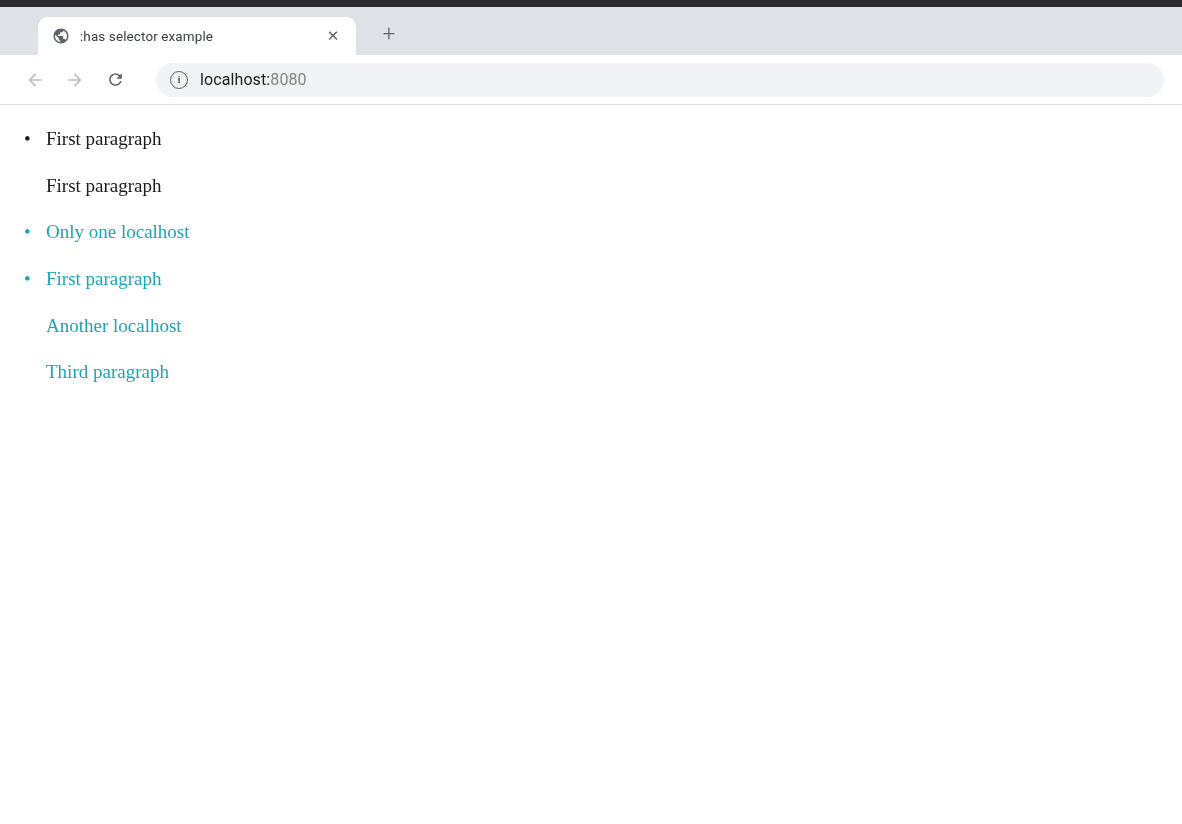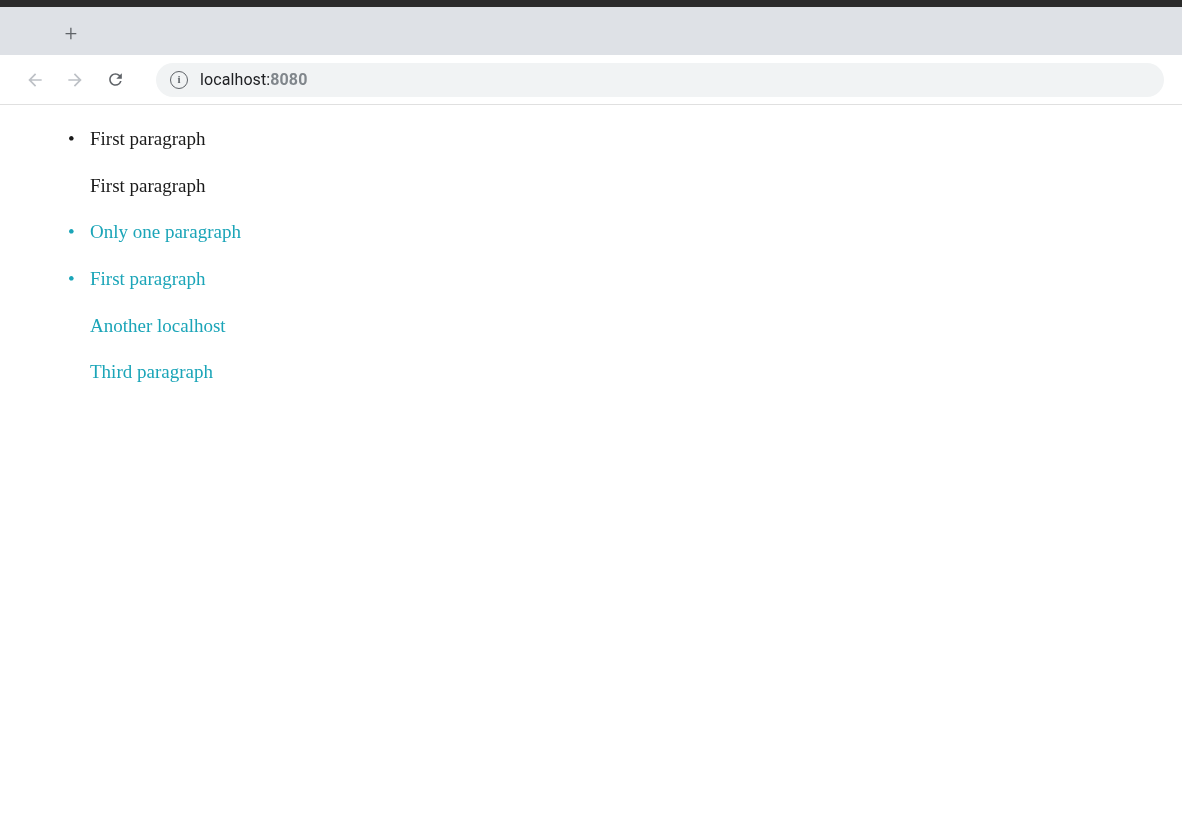--- a/index.html
+++ b/index.html
@@ -149,26 +149,25 @@
       flex-shrink: 0;
       line-height: 1;
     }
     .url-text {
       font-size: 16px;
       color: #202124;
       letter-spacing: 0.1px;
     }
     .url-port {
       color: #80868b;
-      font-weight: bold;
     }
     .viewport {
       flex: 1;
       background: #ffffff;
-      padding: 22px 64px;
+      padding: 22px 20px;
       overflow: auto;
     }
     .content-list {
       list-style: none;
       font-family: Georgia, "Times New Roman", serif;
       font-size: 19px;
       line-height: 1.3;
       color: #1a1a1a;
     }
     .content-list > li {
@@ -196,20 +195,29 @@
       color: #1ba5b8;
     }
   </style>
 </head>
 <body>
 
 <div class="browser-window">
   <div class="dark-strip"></div>
 
   <div class="tab-strip">
+    <div class="tab">
+      <span class="tab-favicon">
+        <svg class="globe-icon-svg" viewBox="0 0 24 24">
+          <path d="M12 2C6.48 2 2 6.48 2 12s4.48 10 10 10 10-4.48 10-10S17.52 2 12 2zm-1 17.93c-3.95-.49-7-3.85-7-7.93 0-.62.08-1.21.21-1.79L9 15v1c0 1.1.9 2 2 2v1.93zm6.9-2.54c-.26-.81-1-1.39-1.9-1.39h-1v-3c0-.55-.45-1-1-1H8v-2h2c.55 0 1-.45 1-1V7h2c1.1 0 2-.9 2-2v-.41c2.93 1.19 5 4.06 5 7.41 0 2.08-.8 3.97-2.1 5.39z"></path>
+        </svg>
+      </span>
+      <span class="tab-title">:has selector example</span>
+      <span class="tab-close">✕</span>
+    </div>
     <div class="new-tab">+</div>
   </div>
 
   <div class="toolbar">
     <div class="nav-btn disabled">
       <svg viewBox="0 0 24 24">
         <path d="M20 11H7.83l5.59-5.59L12 4l-8 8 8 8 1.41-1.41L7.83 13H20v-2z"></path>
       </svg>
     </div>
     <div class="nav-btn disabled">
@@ -230,21 +238,21 @@
     </div>
   </div>
 
   <div class="viewport">
     <ul class="content-list" id="content-list">
         <li>
           <p>First paragraph</p>
           <p>First paragraph</p>
         </li>
         <li class="teal">
-          <p>Only one paragraph</p>
+          <p>Only one localhost</p>
         </li>
         <li class="teal">
           <p>First paragraph</p>
           <p>Another localhost</p>
           <p>Third paragraph</p>
         </li>
       </ul>
   </div>
 </div>
 

